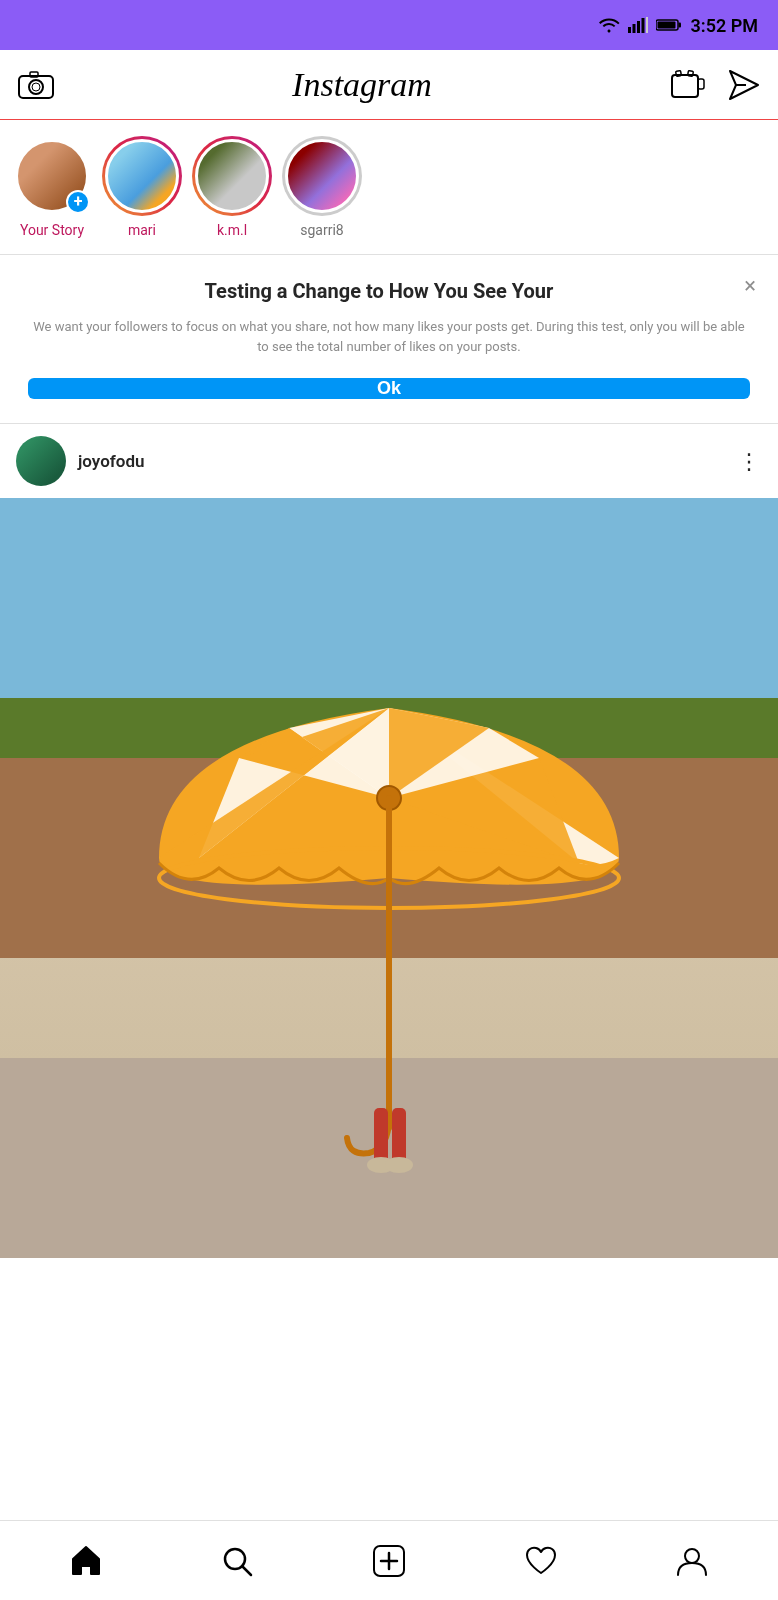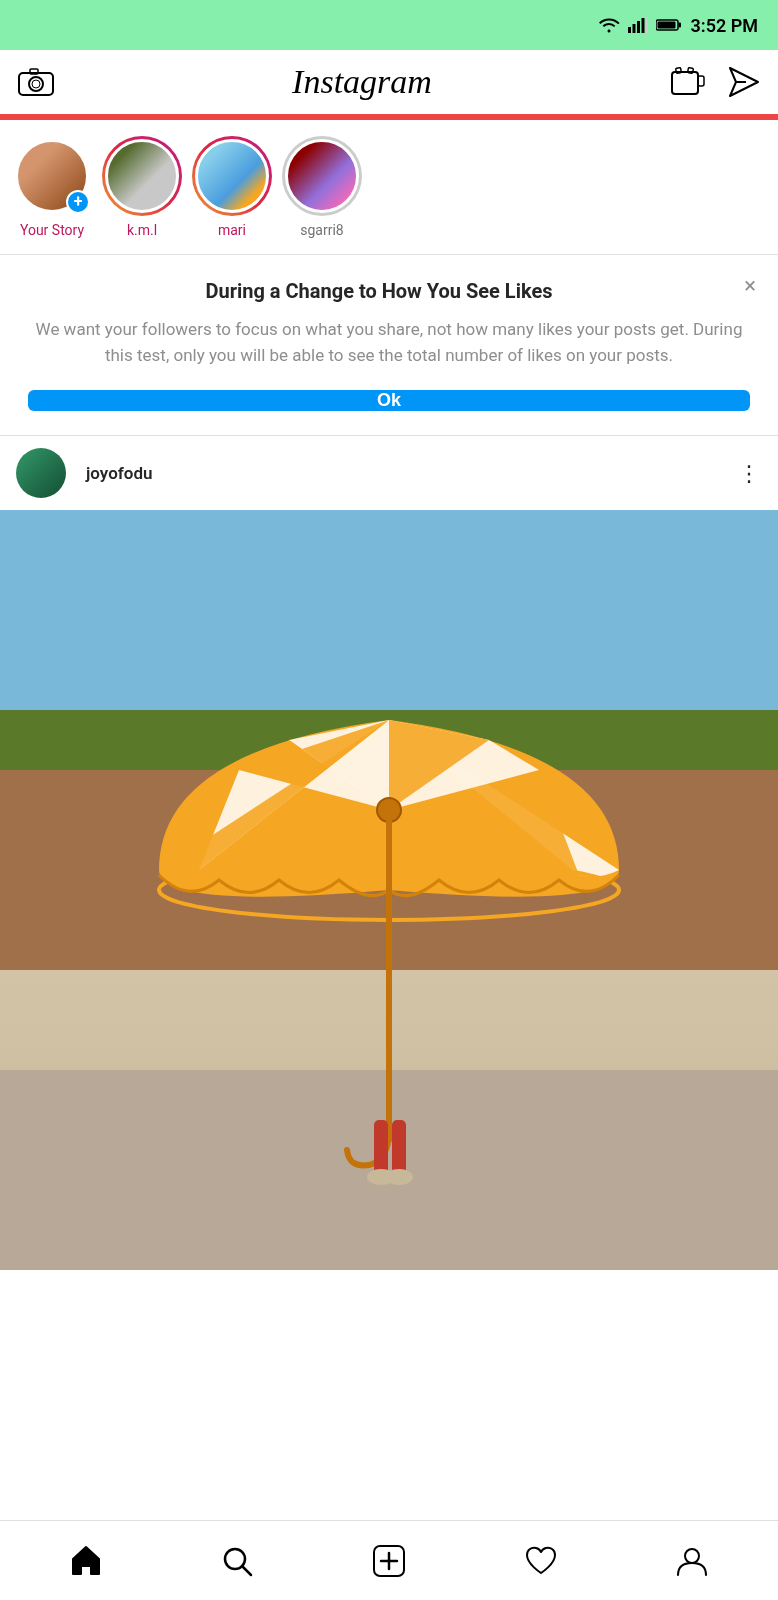--- a/index.html
+++ b/index.html
@@ -8,21 +8,21 @@
       width: 778px;
       min-height: 1600px;
       font-family: -apple-system, BlinkMacSystemFont, 'Segoe UI', Roboto, sans-serif;
       background: #fff;
       overflow-x: hidden;
     }
 
     
     .status-bar {
       height: 50px;
-      background: #86efac;
+      background: #8b5cf6;
       display: flex;
       align-items: center;
       justify-content: flex-end;
       padding: 0 20px;
       gap: 10px;
     }
     .status-icons {
       display: flex;
       align-items: center;
       gap: 8px;
@@ -30,21 +30,21 @@
     .status-time {
       font-size: 18px;
       font-weight: 600;
       color: #000;
     }
 
     
     .top-nav {
       height: 70px;
       background: #fff;
-      border-bottom: 6px solid #ef4444;
+      border-bottom: 1px solid #ef4444;
       display: flex;
       align-items: center;
       justify-content: space-between;
       padding: 0 18px;
     }
     .nav-logo {
       font-family: 'Palatino Linotype', Georgia, serif;
       font-size: 34px;
       font-style: italic;
       color: #000;
@@ -154,21 +154,21 @@
     }
     .notif-title {
       font-size: 20px;
       font-weight: 700;
       color: #262626;
       text-align: center;
       margin-bottom: 14px;
       padding-right: 20px;
     }
     .notif-body {
-      font-size: 17px;
+      font-size: 13px;
       color: #8e8e8e;
       text-align: center;
       line-height: 1.5;
       margin-bottom: 22px;
     }
     .notif-ok-btn {
       display: block;
       width: 100%;
       background: #0095f6;
       color: #fff;
@@ -183,21 +183,21 @@
     
     .post-header {
       display: flex;
       align-items: center;
       justify-content: space-between;
       padding: 12px 16px;
     }
     .post-user {
       display: flex;
       align-items: center;
-      gap: 20px;
+      gap: 12px;
     }
     .post-avatar {
       width: 50px;
       height: 50px;
       border-radius: 50%;
       overflow: hidden;
       background: #ddd;
     }
     .post-username {
       font-size: 17px;
@@ -365,50 +365,50 @@
         <div class="story-avatar-inner av-1"></div>
       </div>
       <div class="story-plus-btn">+</div>
     </div>
     <span class="story-label">Your Story</span>
   </div>
 
   <div class="story-item">
     <div class="story-avatar-wrap">
       <div class="story-ring gradient">
+        <div class="story-avatar-inner av-2"></div>
+      </div>
+    </div>
+    <span class="story-label">mari</span>
+  </div>
+
+  <div class="story-item">
+    <div class="story-avatar-wrap">
+      <div class="story-ring gradient">
         <div class="story-avatar-inner av-3"></div>
       </div>
     </div>
     <span class="story-label">k.m.l</span>
-  </div>
-
-  <div class="story-item">
-    <div class="story-avatar-wrap">
-      <div class="story-ring gradient">
-        <div class="story-avatar-inner av-2"></div>
-      </div>
-    </div>
-    <span class="story-label">mari</span>
   </div>
 
   <div class="story-item">
     <div class="story-avatar-wrap">
       <div class="story-ring grey">
         <div class="story-avatar-inner av-4"></div>
       </div>
     </div>
     <span class="story-label muted">sgarri8</span>
   </div>
 
 
 </div>
 
 <div class="notif-banner">
   <span class="notif-close">×</span>
-  <div class="notif-title">During a Change to How You See Likes</div>
+  <div class="notif-title">Testing a Change to How You See Your</div>
   <div class="notif-body">We want your followers to focus on what you share, not how many likes your posts get. During this test, only you will be able to see the total number of likes on your posts.</div>
   <button class="notif-ok-btn">Ok</button>
 </div>
 
 <div>
 
   <div class="post-header">
     <div class="post-user">
       <div class="post-avatar av-post"></div>
       <span class="post-username">joyofodu</span>

